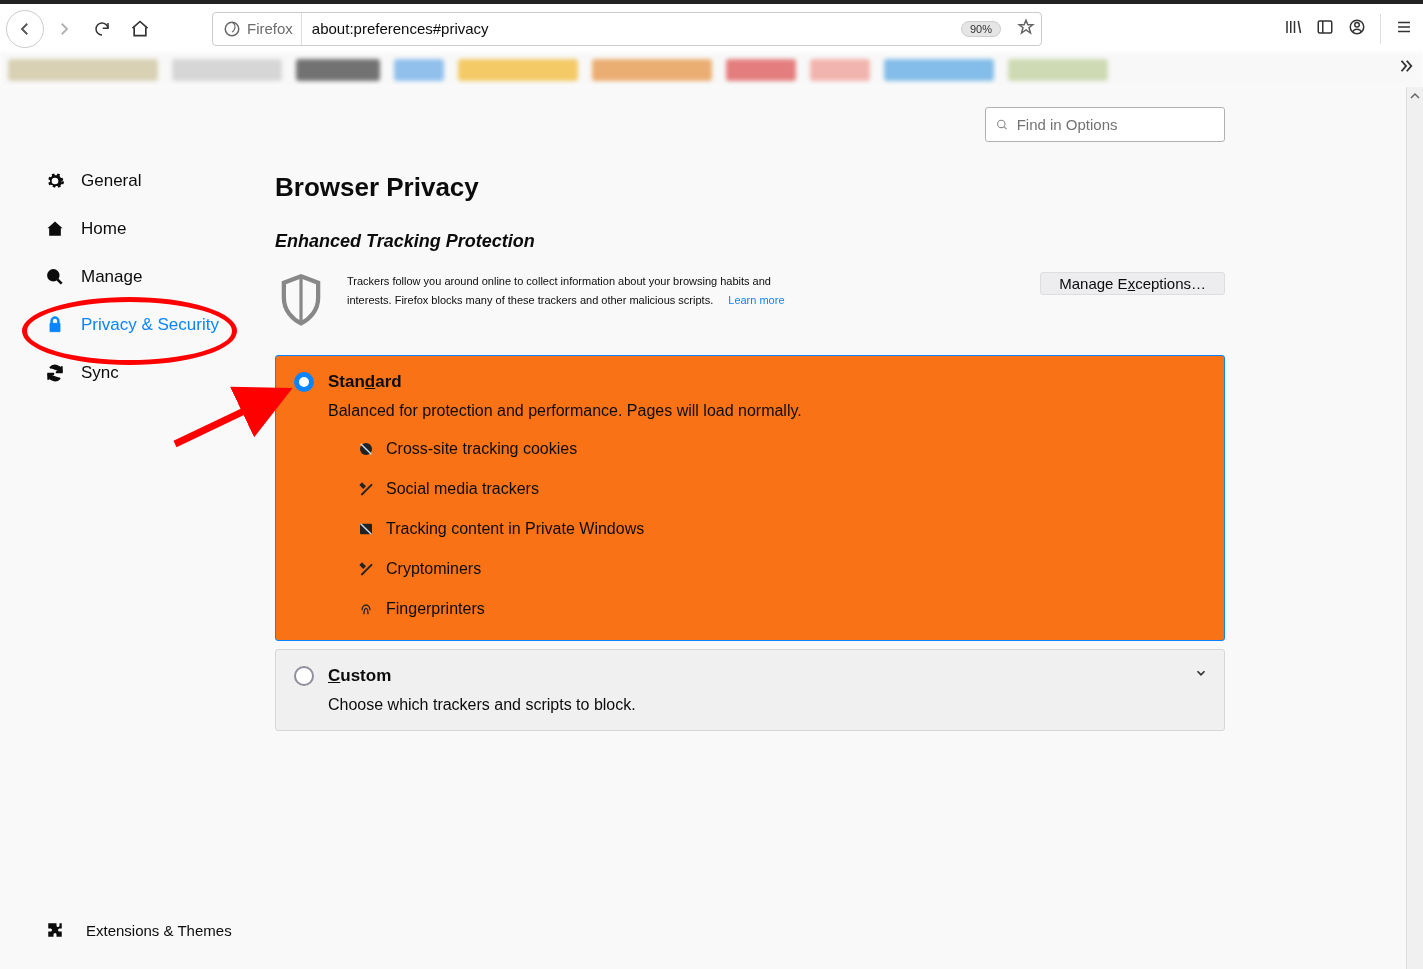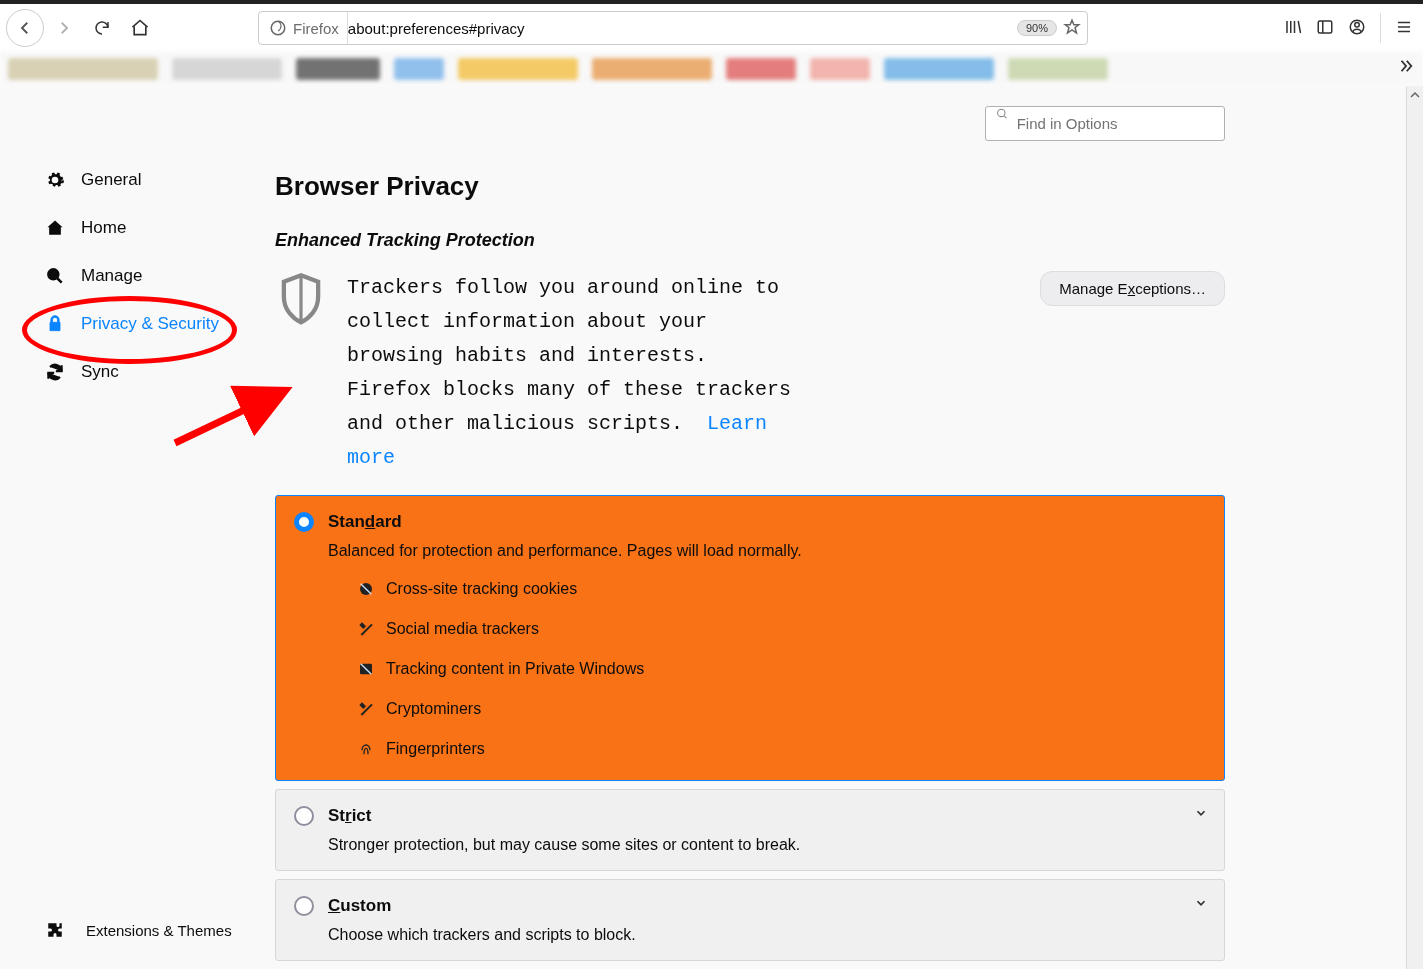--- a/index.html
+++ b/index.html
@@ -4,21 +4,21 @@
   <style>
     * { box-sizing: border-box; margin: 0; padding: 0; }
     body { font-family: "Segoe UI", Arial, sans-serif; font-size: 14px; color: #0c0c0d; background: #fff; overflow: hidden; }
     .window { width: 1423px; height: 969px; display: flex; flex-direction: column; position: relative; }
 
     
     .chrome-bar { height: 53px; border-top: 4px solid #222; display: flex; align-items: center; padding: 0 6px; gap: 2px; }
     .nav-btn { width: 36px; height: 36px; display: flex; align-items: center; justify-content: center; border-radius: 4px; color: #333; }
     .back-circle { width: 38px; height: 38px; border: 1px solid #ccc; border-radius: 50%; display:flex; align-items:center; justify-content:center;}
     .disabled { color: #b1b1b3; }
-    .url-box { flex: 0 0 830px; height: 34px; margin-left: 98px; border: 1px solid #ccc; border-radius: 4px; display: flex; align-items: center; background: #fff; padding: 0 6px; }
+    .url-box { flex: 0 0 830px; height: 34px; margin-left: 52px; border: 1px solid #ccc; border-radius: 4px; display: flex; align-items: center; background: #fff; padding: 0 6px; gap: 10px; }
     .identity { display:flex; align-items:center; gap:6px; padding:0 8px 0 4px; border-right:1px solid #ddd; height:100%;}
     .identity-label { color:#6d6d6d; font-size:15px;}
     .url-text { font-size:15px; color:#0c0c0d; flex:1; }
     .zoom-badge { font-size:11px; background:#e5e5e5; border:1px solid #ccc; border-radius:10px; padding:1px 8px; color:#333;}
     .right-icons { margin-left:auto; display:flex; align-items:center; gap:14px; padding-right:4px;}
     .sep { width:1px; height:30px; background:#ddd; }
 
     
     .bookmarks-bar { height: 34px; background: #f6f6f6e0; border-top:1px solid #eee; border-bottom:1px solid #eee; display:flex; align-items:center; padding:0 8px; gap:14px; filter: blur(2px); opacity:.85;}
     .bm { height:22px; border-radius:3px; }
@@ -34,30 +34,30 @@
     .side-item { display:flex; align-items:center; gap:15px; padding: 14px 20px 14px 44px; font-size:17px; color:#0c0c0d; cursor:pointer;}
     .side-item.active { color:#0a84ff; }
     .side-item.active .side-icon svg { fill:#0a84ff; stroke:#0a84ff;}
     .side-icon { width:22px; display:flex; justify-content:center; }
     .side-icon svg { fill:#0c0c0d; }
     .sidebar-bottom { margin-top:auto; padding-bottom:20px;}
     .side-item.small { font-size:15px; padding:10px 20px 10px 44px;gap:20px;}
 
     .main { flex:1; padding: 20px 50px 0 0; max-width: 1000px; position:relative;}
     .search-row { display:flex; justify-content:flex-end; padding-right:0; margin-bottom:30px;}
-    .search-box { width:240px; height:35px; border:1px solid #b1b1b3; border-radius:3px; display:flex; padding:0 10px; gap:8px; background:#fff; color:#737373;}
+    .search-box { width:240px; height:35px; border:1px solid #b1b1b3; border-radius:3px; display:flex; align-items:center; padding:0 10px; gap:8px; background:#fff; color:#737373;}
     .search-box input { border:none; outline:none; font-size:15px; color:#0c0c0d; width:100%; background:transparent;}
     .search-box input::placeholder { color:#737373;}
 
     h1.page-title { font-size:26px; font-weight:600; margin-bottom:28px; color:#0c0c0d;}
     h2.section-h { font-size:18px; font-weight:700; margin-bottom:20px;font-style:italic;}
     .etp-row { display:flex; gap:20px; align-items:flex-start; margin-bottom:20px;}
-    .etp-desc { font-size:20px; line-height:1.7; max-width:450px;font-family:Liberation Mono, monospace;}
+    .etp-desc { font-size:11px; line-height:1.7; max-width:450px;}
     .learn-more { color:#0a84ff; text-decoration:none; margin-left:12px;}
-    .manage-btn { margin-left:auto; background:#ededf0; border:1px solid #ddd; border-radius:12px; padding:8px 18px; font-size:15px; color:#0c0c0d;}
+    .manage-btn { margin-left:auto; background:#ededf0; border:1px solid #ddd; border-radius:3px; padding:2px 18px; font-size:15px; color:#0c0c0d;}
     .manage-btn u { text-decoration: underline;}
 
     .option-card { border:1px solid #d7d7db; border-radius:3px; background:#f0f0f1; margin-bottom:8px; padding:16px 18px; position:relative;}
     .option-card.selected { background:#f97316; border-color:#0a84ff;}
     .card-head { display:flex; align-items:center; gap:14px;}
     .radio { width:20px; height:20px; border:2px solid #8f8f9d; border-radius:50%; background:#fff; flex-shrink:0;}
     .radio.checked { border:5px solid #0a84ff;}
     .card-title { font-size:17px; font-weight:700;}
     .card-sub { font-size:16px; margin-top:10px; margin-left:34px; color:#0c0c0d;}
     .feature-list { margin:20px 0 6px 64px; display:flex; flex-direction:column; gap:22px;}
@@ -283,30 +283,20 @@
             </div>
           <div class="feature">
               <svg width="16" height="16" viewBox="0 0 24 24" fill="none" stroke="#222" stroke-width="2">
                 <path d="M6 14c0-5 3-8 6-8s6 3 6 8M9 20c0-6 1-9 3-9s3 3 3 9"></path>
               </svg>
               <span>Fingerprinters</span>
             </div>
         </div>
       </div>
 
-      <div class="option-card">
-        <span class="chev"><svg viewBox="0 0 24 24" fill="none" stroke="#333" stroke-width="3">
-              <path d="M6 9l6 6 6-6"></path>
-            </svg></span>
-        <div class="card-head">
-          <span class="radio"></span>
-          <span class="card-title"><span>St</span><u class="acc">r</u><span>ict</span></span>
-        </div>
-        <div class="card-sub">Stronger protection, but may cause some sites or content to break.</div>
-      </div>
 
       <div class="option-card">
         <span class="chev"><svg viewBox="0 0 24 24" fill="none" stroke="#333" stroke-width="3">
               <path d="M6 9l6 6 6-6"></path>
             </svg></span>
         <div class="card-head">
           <span class="radio"></span>
           <span class="card-title"><u class="acc">C</u><span>ustom</span></span>
         </div>
         <div class="card-sub">Choose which trackers and scripts to block.</div>

